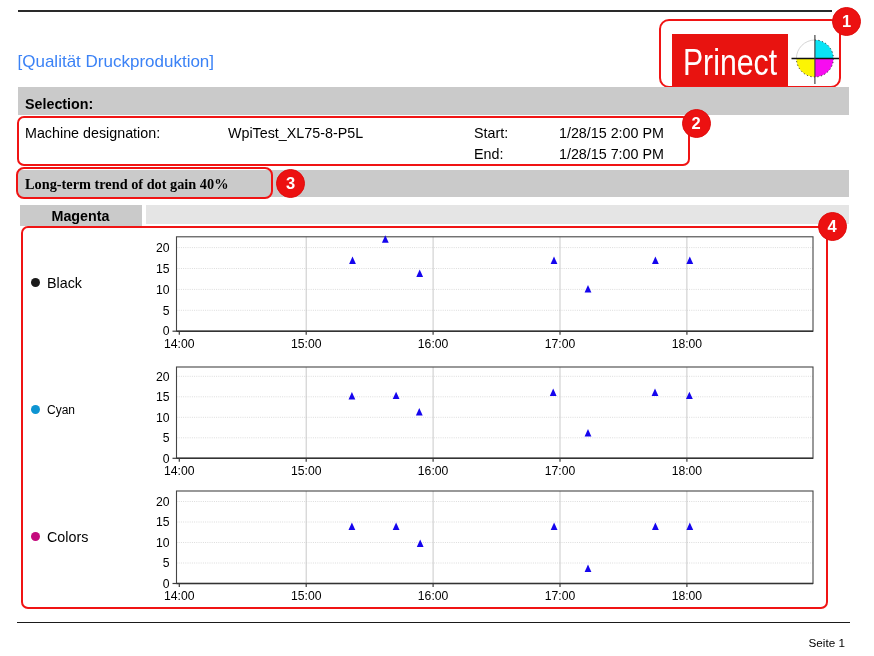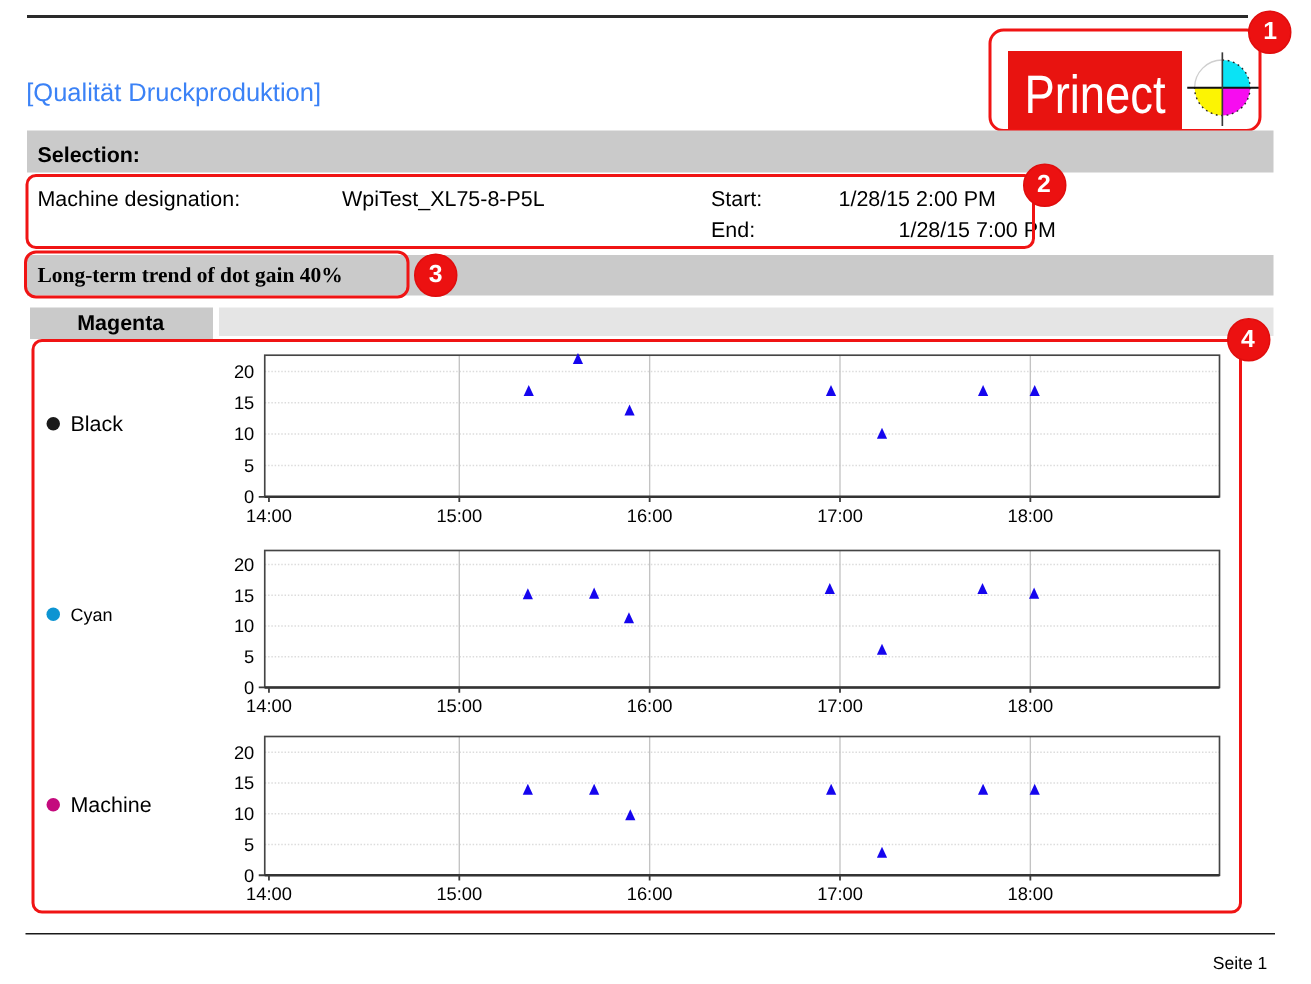--- a/index.html
+++ b/index.html
@@ -36,21 +36,21 @@
 <div class="badge" style="left:832.2px;top:7.3px;">1</div>
 
 <div class="graybar" style="left:18px;top:87px;width:830.5px;height:28px;"></div>
 <div class="abs b" style="left:25px;top:90.5px;height:27px;line-height:27px;font-size:14.3px;">Selection:</div>
 
 <div class="abs" style="left:25px;top:123.5px;font-size:14.3px;line-height:18px;">Machine designation:</div>
 <div class="abs" style="left:228px;top:123.5px;font-size:14.3px;line-height:18px;">WpiTest_XL75-8-P5L</div>
 <div class="abs" style="left:474px;top:123.5px;font-size:14.3px;line-height:18px;">Start:</div>
 <div class="abs" style="left:559px;top:123.5px;font-size:14.3px;line-height:18px;">1/28/15 2:00 PM</div>
 <div class="abs" style="left:474px;top:144.5px;font-size:14.3px;line-height:18px;">End:</div>
-<div class="abs" style="left:559px;top:144.5px;font-size:14.3px;line-height:18px;margin-left:40px;">1/28/15 7:00 PM</div>
+<div class="abs" style="left:559px;top:144.5px;font-size:14.3px;line-height:18px;">1/28/15 7:00 PM</div>
 
 <div class="redrect" style="left:16.6px;top:116.3px;width:673.5px;height:49.6px;border-radius:7px;"></div>
 <div class="badge" style="left:681.5px;top:108.9px;">2</div>
 
 <div class="graybar" style="left:18px;top:170px;width:830.5px;height:27px;"></div>
 <div class="abs b" style="left:25px;top:171px;height:27px;line-height:27px;font-size:14.3px;font-family:Liberation Serif, serif;">Long-term trend of dot gain 40%</div>
 <div class="redrect" style="left:16px;top:166.6px;width:256.6px;height:32.8px;"></div>
 <div class="badge" style="left:276px;top:168.8px;">3</div>
 
 <div class="graybar" style="left:19.5px;top:205.3px;width:122px;height:21px;"></div>
@@ -58,21 +58,21 @@
 <div class="abs" style="left:146px;top:205px;width:702.5px;height:18.5px;background:#e5e5e5;"></div>
 
 <div class="redrect" style="left:21px;top:225.9px;width:806.5px;height:383.4px;border-radius:7px;"></div>
 <div class="badge" style="left:817.5px;top:212px;">4</div>
 
 <div class="abs" style="left:31.2px;top:278.1px;width:9px;height:9px;border-radius:50%;background:#1a1a1a;"></div>
 <div class="abs" style="left:47px;top:274px;font-size:14.3px;line-height:18px;">Black</div>
 <div class="abs" style="left:31.2px;top:405.3px;width:9px;height:9px;border-radius:50%;background:#0d94d2;"></div>
 <div class="abs" style="left:47px;top:401px;font-size:12px;line-height:18px;">Cyan</div>
 <div class="abs" style="left:31.2px;top:531.9px;width:9px;height:9px;border-radius:50%;background:#c40a7d;"></div>
-<div class="abs" style="left:47px;top:528px;font-size:14.3px;line-height:18px;">Machine</div>
+<div class="abs" style="left:47px;top:528px;font-size:14.3px;line-height:18px;">Colors</div>
 
 <svg id="c1" class="abs" style="left:140px;top:230px;" width="700" height="125" viewBox="0 0 700 125">
     <line x1="36.5" y1="80.29999999999998" x2="673" y2="80.29999999999998" stroke="#dcdcdc" stroke-width="1" stroke-dasharray="1,1.2"></line>
     <text x="29.5" y="84.49999999999999" font-size="12.2" text-anchor="end" font-family="Liberation Sans">5</text>
     <line x1="36.5" y1="59.39999999999999" x2="673" y2="59.39999999999999" stroke="#dcdcdc" stroke-width="1" stroke-dasharray="1,1.2"></line>
     <text x="29.5" y="63.599999999999994" font-size="12.2" text-anchor="end" font-family="Liberation Sans">10</text>
     <line x1="36.5" y1="38.49999999999999" x2="673" y2="38.49999999999999" stroke="#dcdcdc" stroke-width="1" stroke-dasharray="1,1.2"></line>
     <text x="29.5" y="42.699999999999996" font-size="12.2" text-anchor="end" font-family="Liberation Sans">15</text>
     <line x1="36.5" y1="17.599999999999994" x2="673" y2="17.599999999999994" stroke="#dcdcdc" stroke-width="1" stroke-dasharray="1,1.2"></line>
     <text x="29.5" y="21.799999999999994" font-size="12.2" text-anchor="end" font-family="Liberation Sans">20</text>

